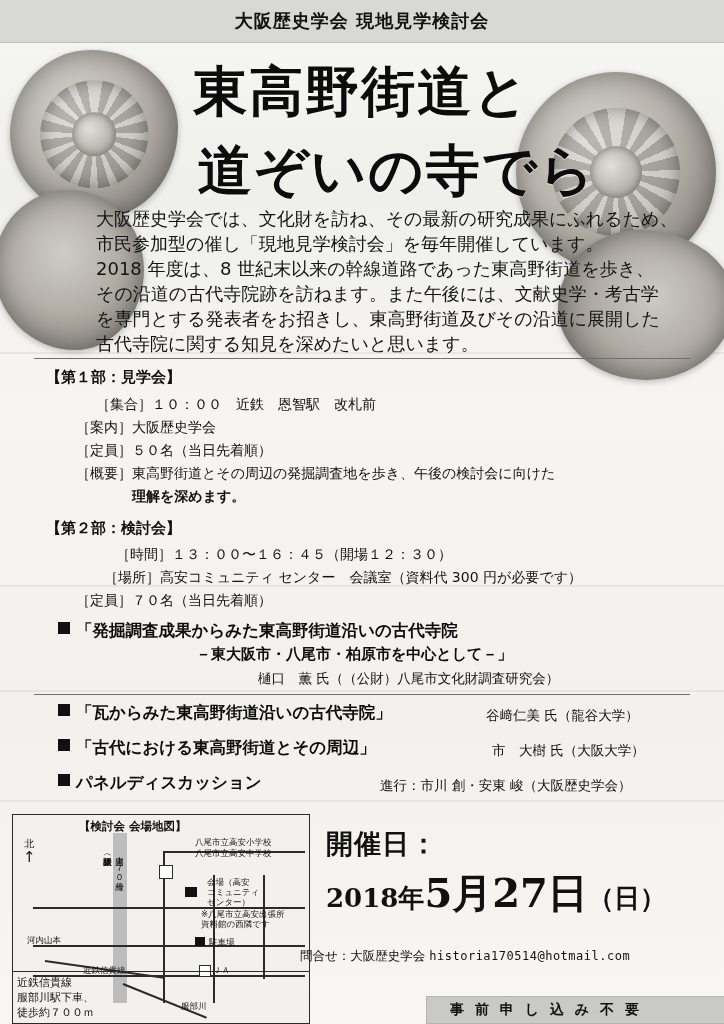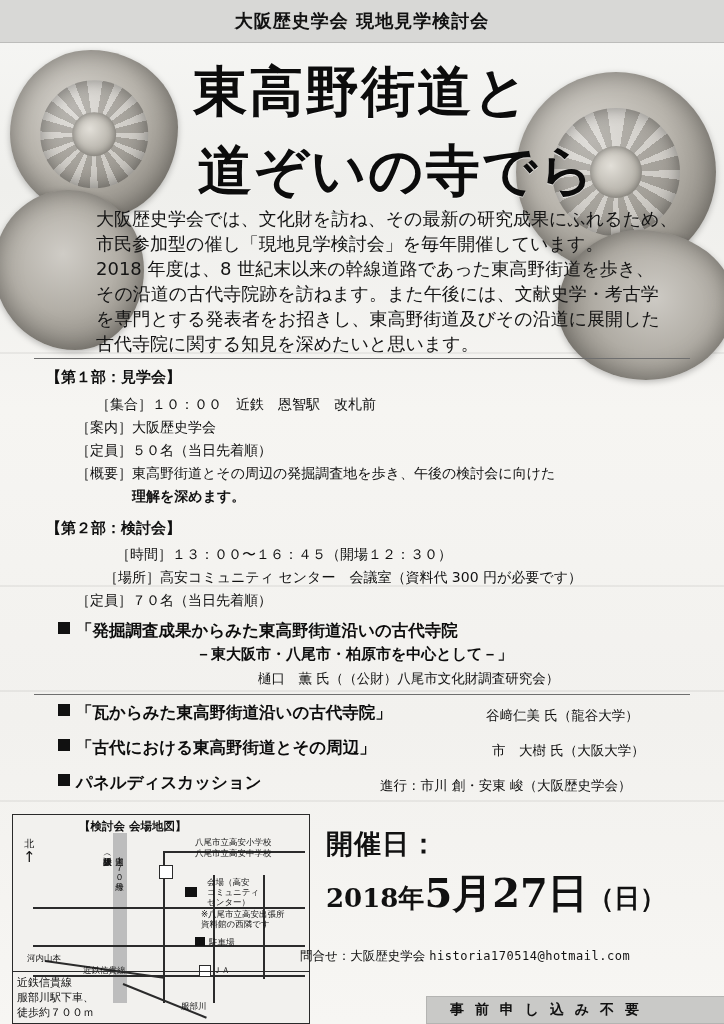--- a/index.html
+++ b/index.html
@@ -276,21 +276,21 @@
     <div class="map-txt" style="left:188px;top:104px;">資料館の西隣です</div>
     <div class="map-blk" style="left:172px;top:72px;width:12px;height:10px;"></div>
 
     <div class="map-blk" style="left:182px;top:122px;width:10px;height:9px;"></div>
     <div class="map-txt" style="left:196px;top:122px;">駐車場</div>
 
     <div class="map-sq" style="left:186px;top:150px;width:10px;height:10px;"></div>
     <div class="map-txt" style="left:200px;top:150px;">ＪＡ</div>
 
     <div class="map-txt" style="left:70px;top:150px;">近鉄信貴線</div>
-    <div class="map-txt" style="left:14px;top:138px;">河内山本</div>
+    <div class="map-txt" style="left:14px;top:120px;">河内山本</div>
     <div class="map-txt" style="left:168px;top:186px;">服部川</div>
 
     <div class="map-bottom">
       <div>近鉄信貴線</div>
       <div>服部川駅下車、</div>
       <div>徒歩約７００ｍ</div>
     </div>
   </div>
 
   <div class="date-block">

